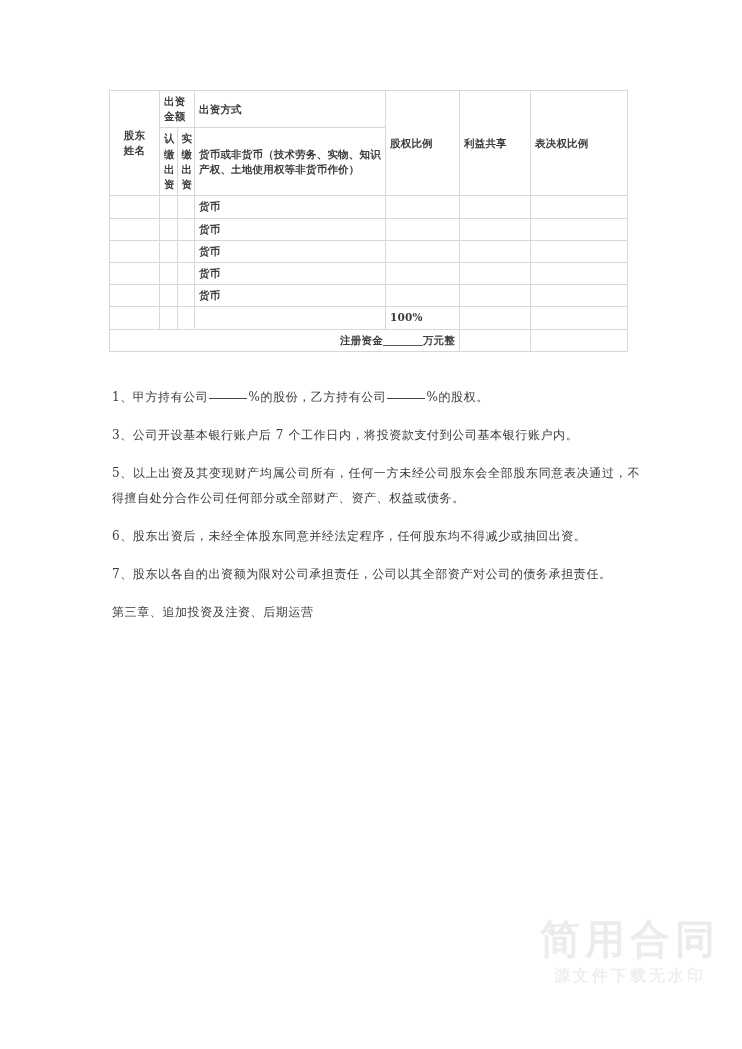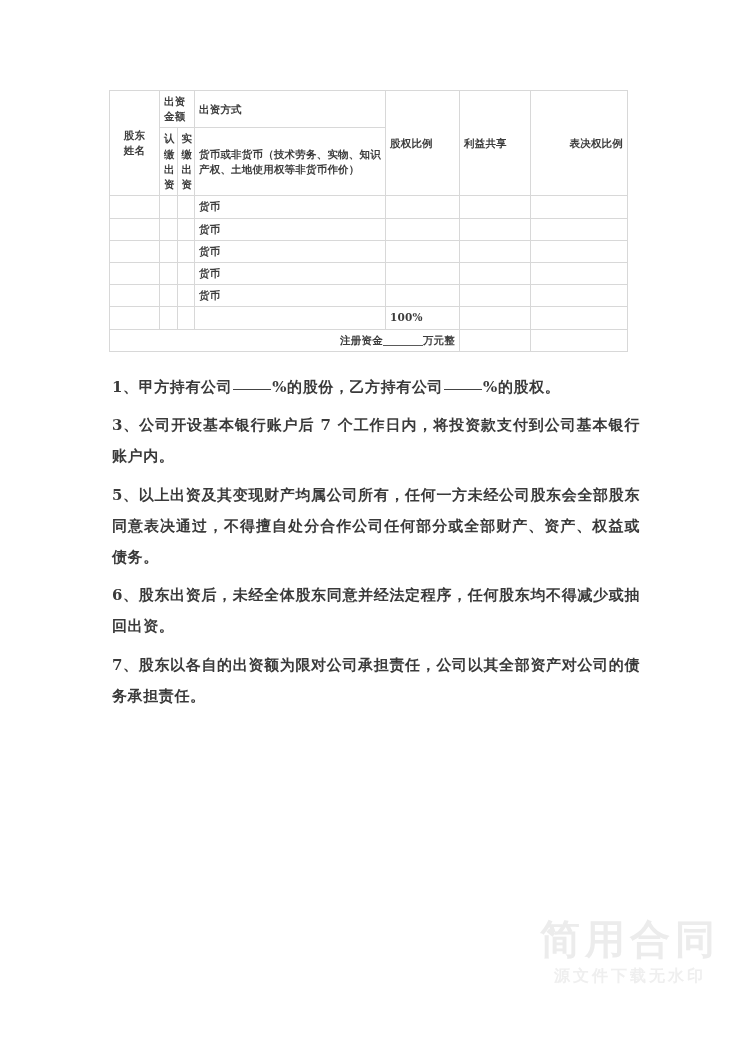--- a/index.html
+++ b/index.html
@@ -58,21 +58,21 @@
   td.ratio {
     width: 65px;
     text-align: left;
   }
   td.ratio2 {
     width: 62px;
     text-align: left;
   }
   td.ratio3 {
     width: 88px;
-    text-align: right;
+    text-align: left;
   }
   tr.body-row td {
     height: 15px;
   }
   td.currency-cell {
     text-align: left;
   }
   td.total-val {
     font-family: "DejaVu Serif", "Liberation Serif", serif;
     font-weight: 500;
@@ -91,27 +91,27 @@
 
   
   .body-text {
     position: absolute;
     left: 112px;
     top: 372px;
     width: 528px;
   }
   .para {
     font-family: "DejaVu Serif", "Liberation Serif", serif;
-    font-size: 15px;
+    font-size: 12px;
     color: #3a3a3a;
     line-height: 2.08;
     letter-spacing: 0.6px;
-    margin: 0 0 7px 0;
+    margin: 13px 0 7px 0;
     text-align: justify;
-    font-weight: 700;
+    font-weight: 400;
   }
   .para:last-child { margin-bottom: 0; }
   .para-tight {
     margin-bottom: 2px;
   }
   .pblank {
     display: inline-block;
     border-bottom: 1.4px solid #444;
     width: 38px;
     vertical-align: 2px;
@@ -240,20 +240,21 @@
 
     <p class="para">3、公司开设基本银行账户后 7 个工作日内，将投资款支付到公司基本银行账户内。</p>
 
 
     <p class="para">5、以上出资及其变现财产均属公司所有，任何一方未经公司股东会全部股东同意表决通过，不得擅自处分合作公司任何部分或全部财产、资产、权益或债务。</p>
 
     <p class="para">6、股东出资后，未经全体股东同意并经法定程序，任何股东均不得减少或抽回出资。</p>
 
     <p class="para para-tight">7、股东以各自的出资额为限对公司承担责任，公司以其全部资产对公司的债务承担责任。</p>
 
+    <p class="para">第三章、追加投资及注资、后期运营</p>
 
   </div>
 
   <div class="watermark">
     <div class="wm-main">简用合同</div>
     <div class="wm-sub">源文件下载无水印</div>
   </div>
 
 </div>
 

